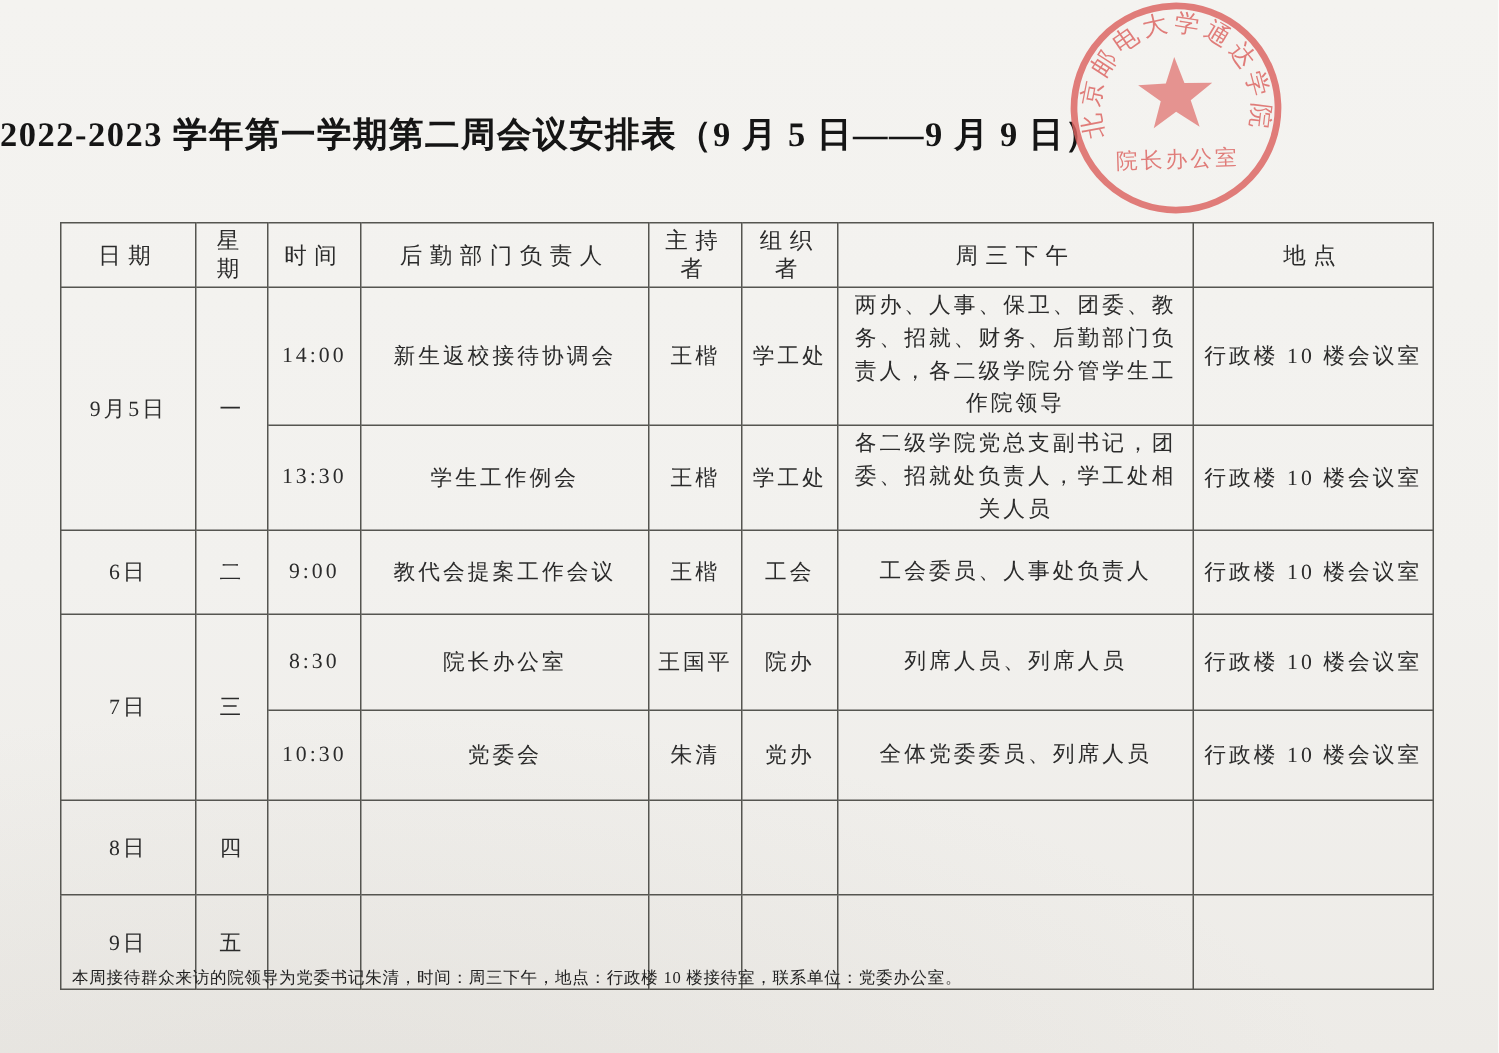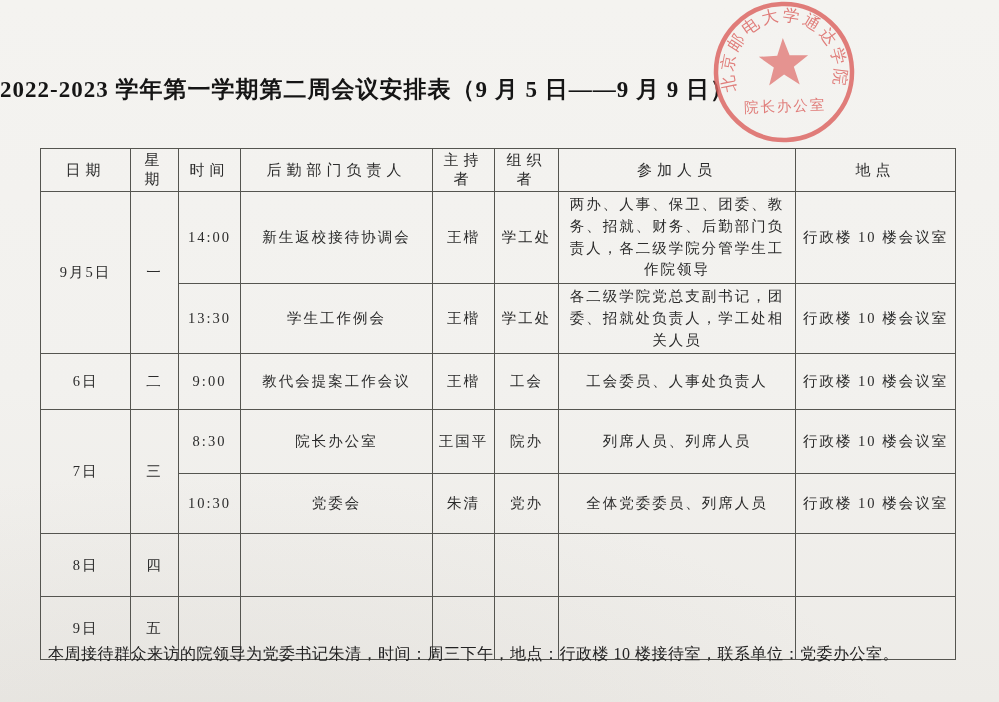--- a/index.html
+++ b/index.html
@@ -32,21 +32,21 @@
   }
   table.schedule th{font-weight:normal;letter-spacing:5px;font-size:15px;}
   table.schedule td{letter-spacing:2px;}
   .c-participants{letter-spacing:1px;line-height:1.5;padding:2px 8px;margin-top:36px;}
   .c-meeting{letter-spacing:4px;}
   .c-time{letter-spacing:1px;margin-left:27px;}
   .r-head{height:37px}.r1{height:65px}.r2{height:62px}.r3{height:56px}
   .r4{height:64px}.r5{height:60px}.r6{height:63px}.r7{height:63px}
   .footer-note{
     position:absolute;left:48px;top:644px;width:920px;margin:0;
-    font-size:16px;color:#222;letter-spacing:.5px;
+    font-size:11px;color:#222;letter-spacing:.5px;
   }
 </style>
 </head>
 <body>
 
 <div class="page">
 
   <h1 class="title">2022-2023 学年第一学期第二周会议安排表（9 月 5 日——9 月 9 日）</h1>
 
   <div class="stamp">
@@ -77,21 +77,21 @@
         <col style="width:160px">
     </colgroup>
     <thead>
       <tr class="r-head">
         <th>日期</th>
         <th>星期</th>
         <th>时间</th>
         <th>后勤部门负责人</th>
         <th>主持者</th>
         <th>组织者</th>
-        <th>参加人员</th>
+        <th>周三下午</th>
         <th>地点</th>
       </tr>
     </thead>
     <tbody>
       <tr class="r1">
         <td rowspan="2">9月5日</td>
         <td rowspan="2">一</td>
         <td class="c-time">14:00</td>
         <td class="c-meeting">新生返校接待协调会</td>
         <td>王楷</td>

